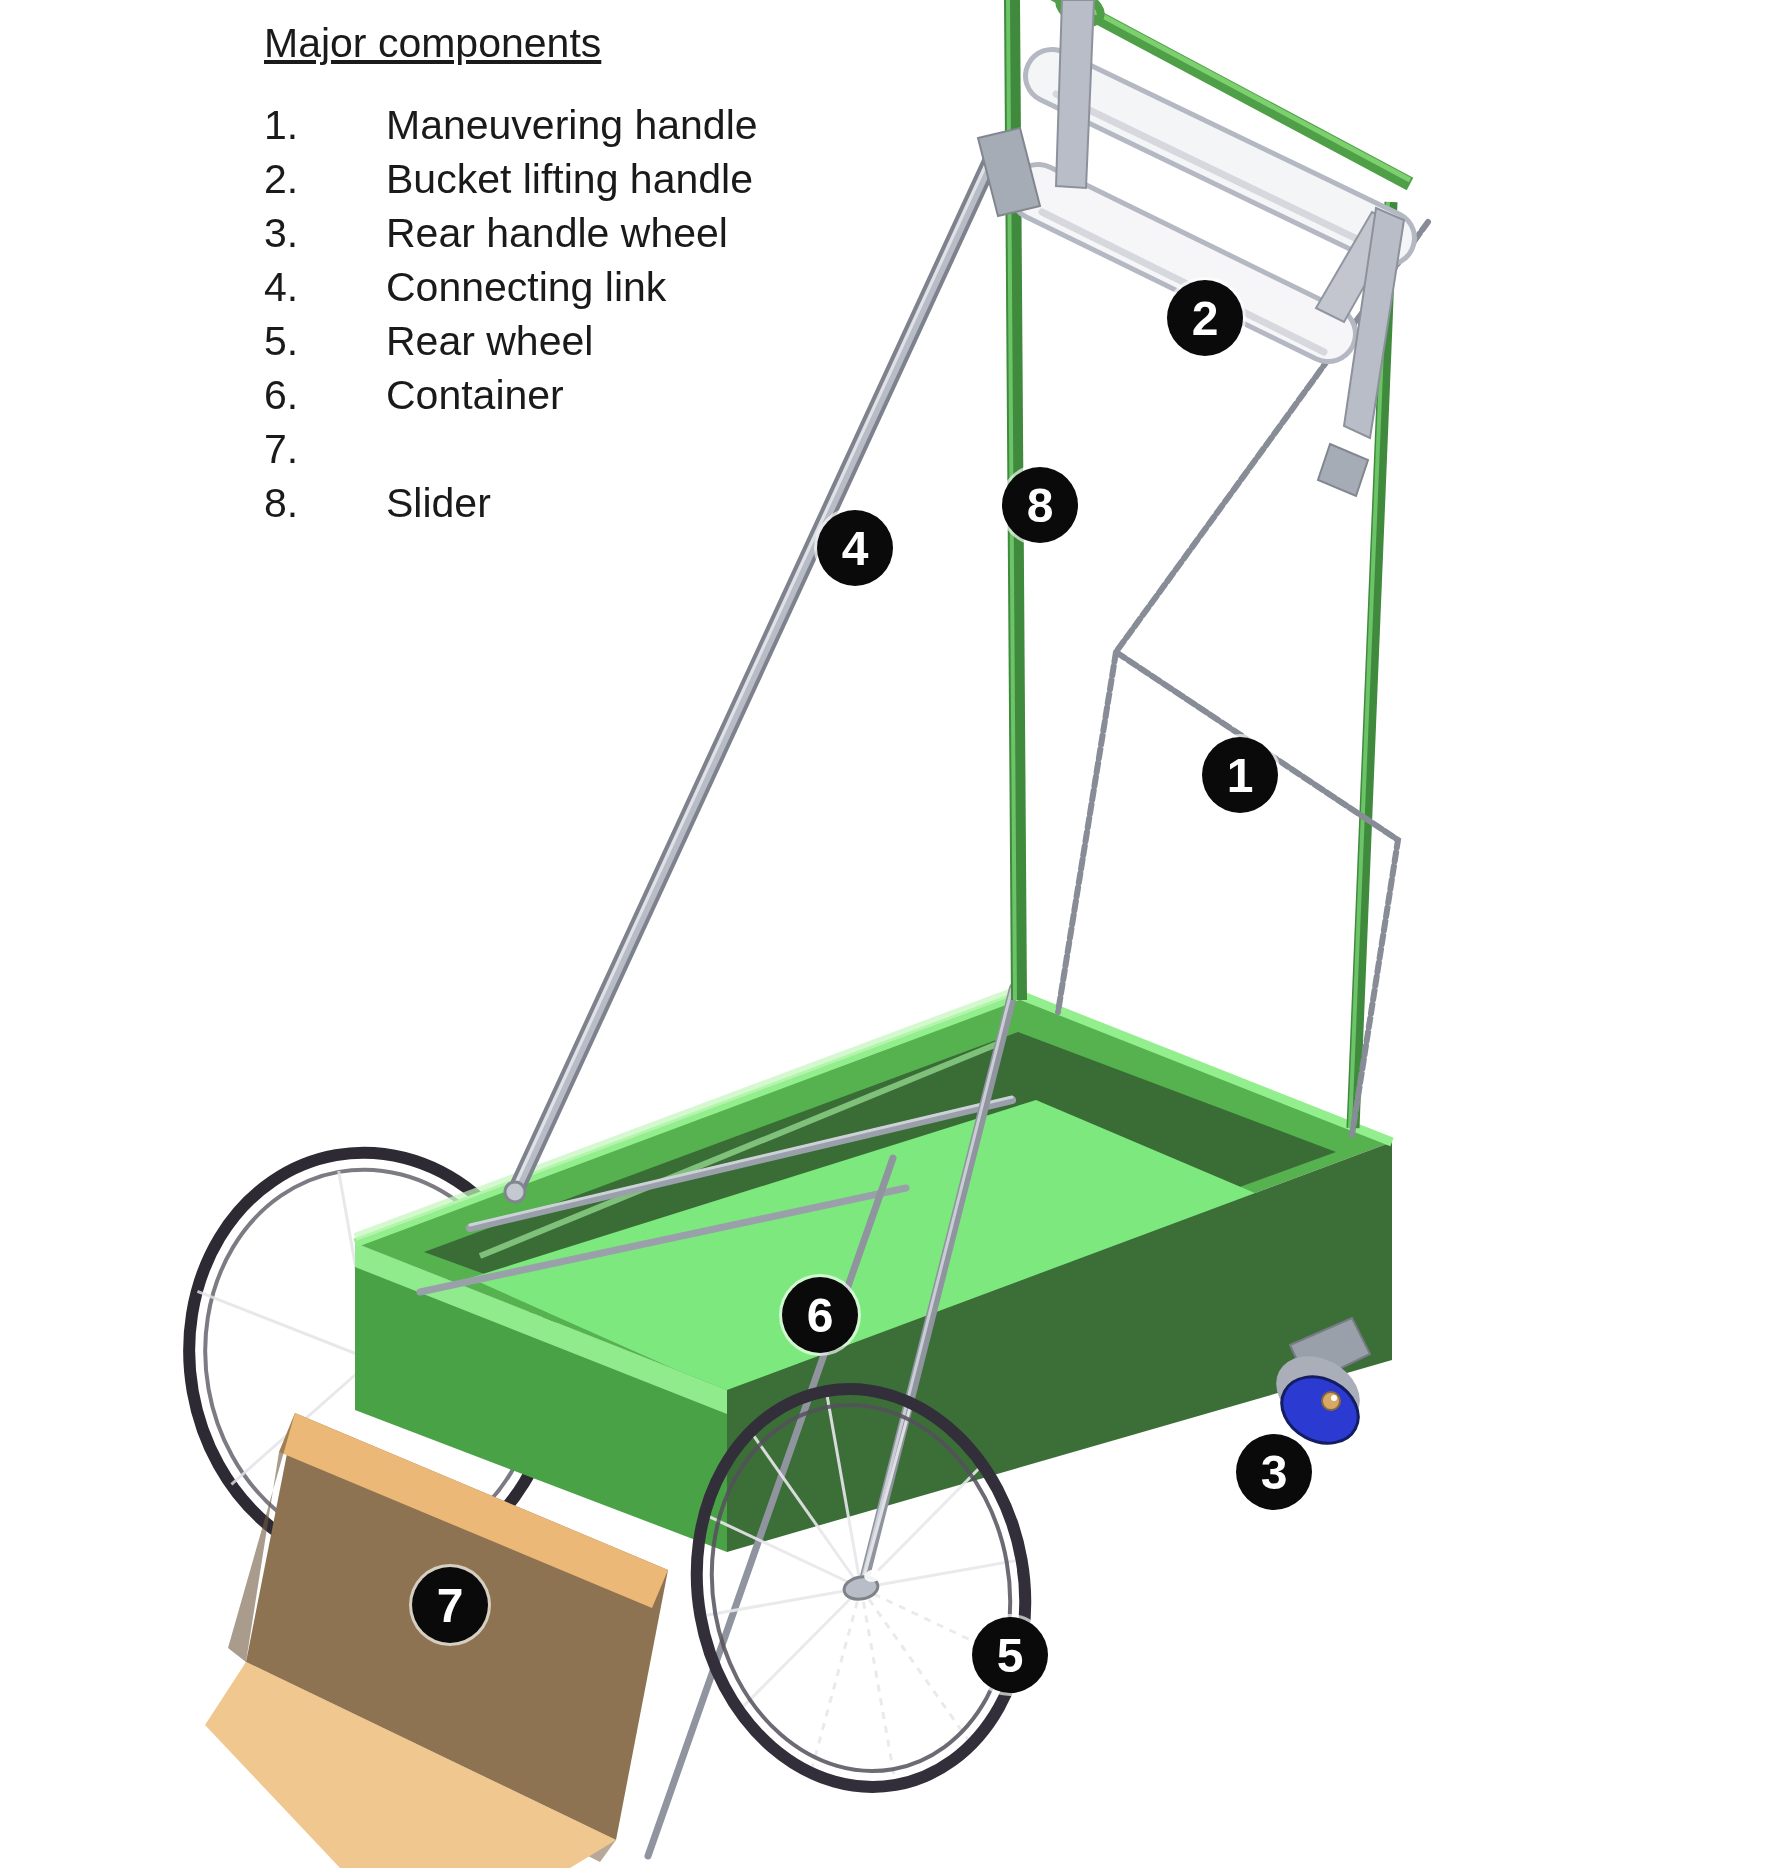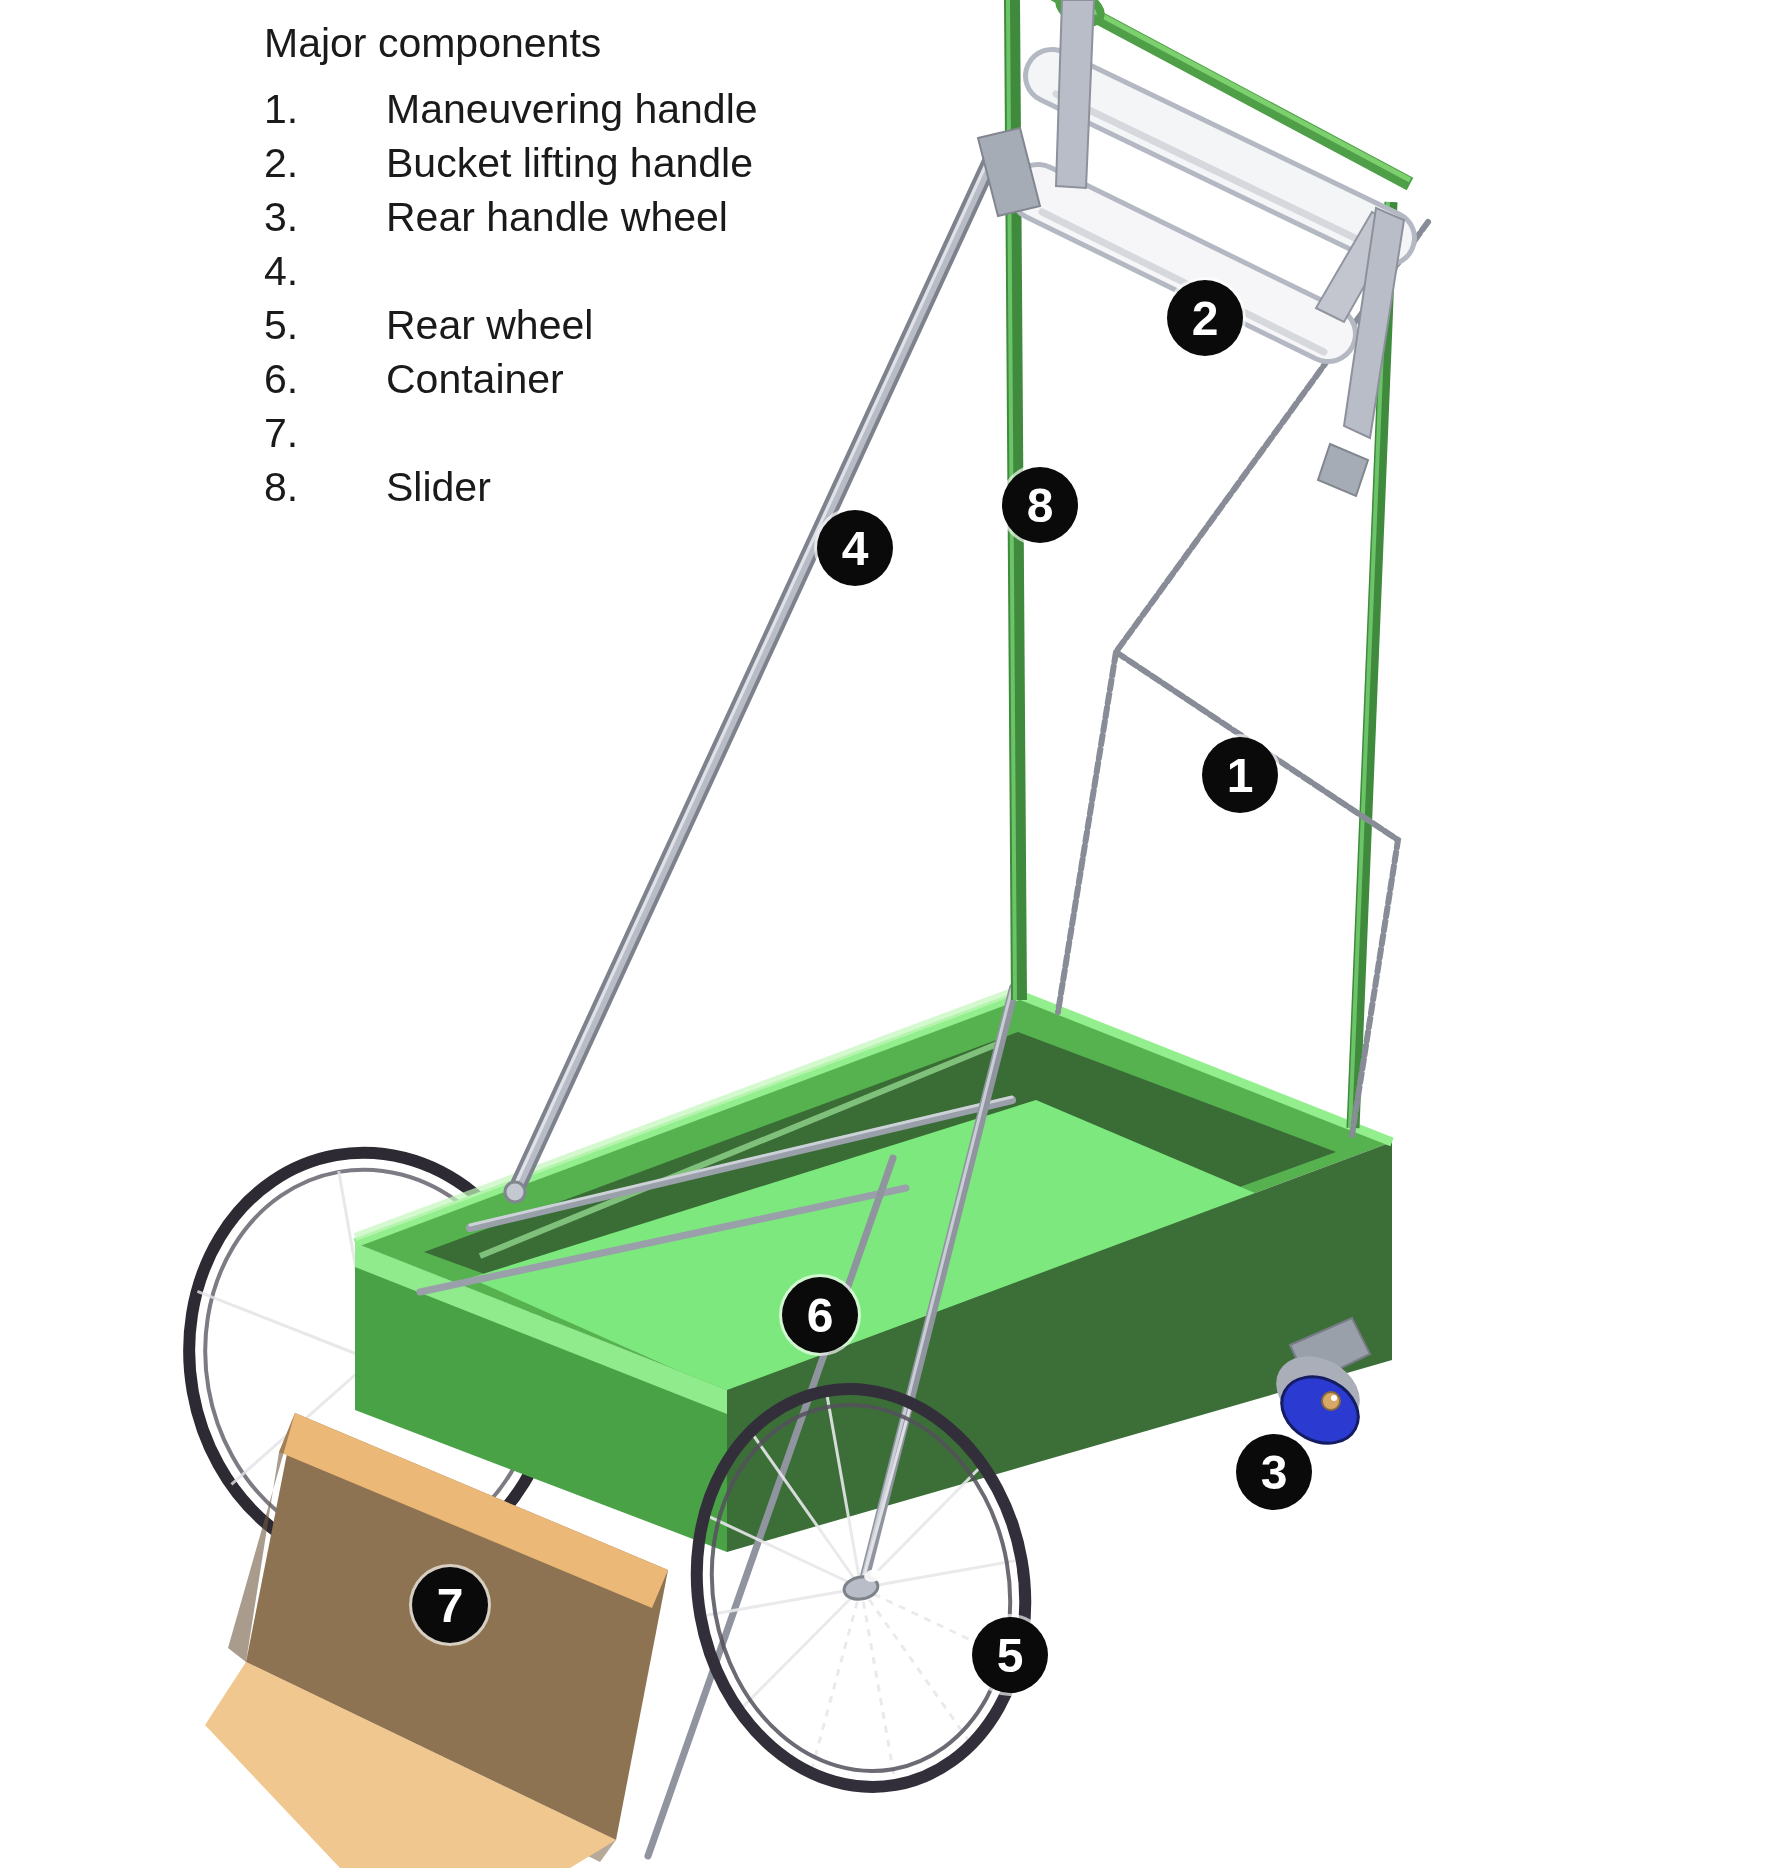--- a/index.html
+++ b/index.html
@@ -8,21 +8,21 @@
     font-family:"Liberation Sans",sans-serif;overflow:hidden;
   }
   .stage{position:absolute;inset:0;}
   svg.cart{position:absolute;left:0;top:0;width:1776px;height:1868px;}
 
   
   .legend{
     position:absolute;left:264px;top:16px;color:#1a1a1a;
     font-size:41px;line-height:54px;letter-spacing:0px;
   }
-  .legend-title{font-weight:400;margin-bottom:12px;}
+  .legend-title{font-weight:400;margin-bottom:28px;text-decoration:underline;}
   .legend-row{display:flex;}
   .legend-num{width:114px;flex:0 0 114px;}
   .legend-label{flex:1;margin-left:8px;}
 
   
   .badge{
     position:absolute;width:76px;height:76px;border-radius:50%;
     background:#0a0a0a;color:#ffffff;font-size:48px;font-weight:700;
     display:flex;align-items:center;justify-content:center;
     box-shadow:0 0 0 3px rgba(255,255,255,0.65);
@@ -178,20 +178,21 @@
     <div class="legend-row">
       <span class="legend-num">2.</span>
         <span class="legend-label">Bucket lifting handle</span>
     </div>
     <div class="legend-row">
       <span class="legend-num">3.</span>
         <span class="legend-label">Rear handle wheel</span>
     </div>
     <div class="legend-row">
       <span class="legend-num">4.</span>
+        <span class="legend-label">Connecting link</span>
     </div>
     <div class="legend-row">
       <span class="legend-num">5.</span>
         <span class="legend-label">Rear wheel</span>
     </div>
     <div class="legend-row">
       <span class="legend-num">6.</span>
         <span class="legend-label">Container</span>
     </div>
     <div class="legend-row">

